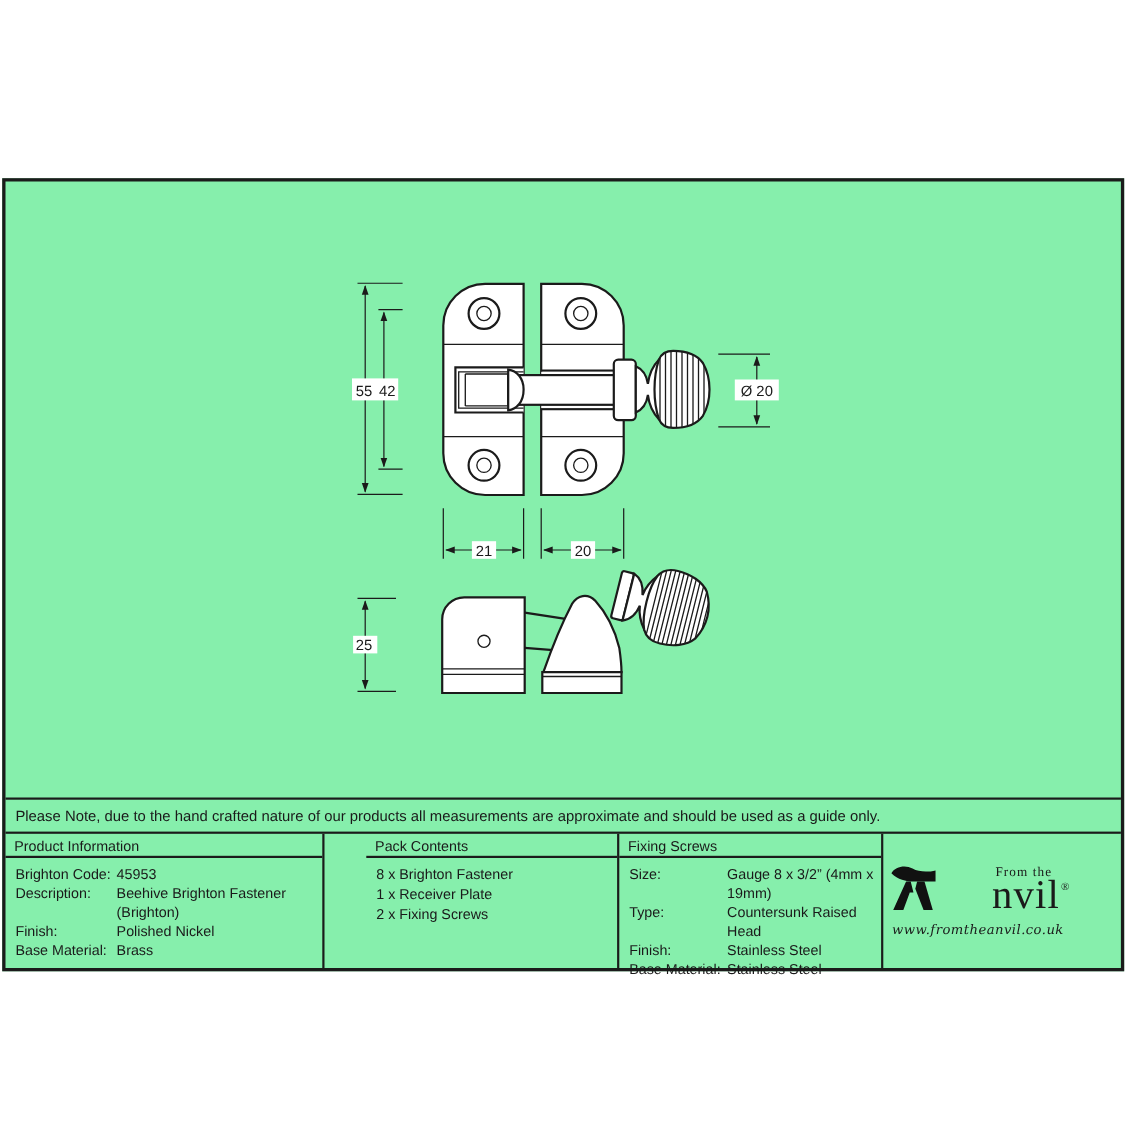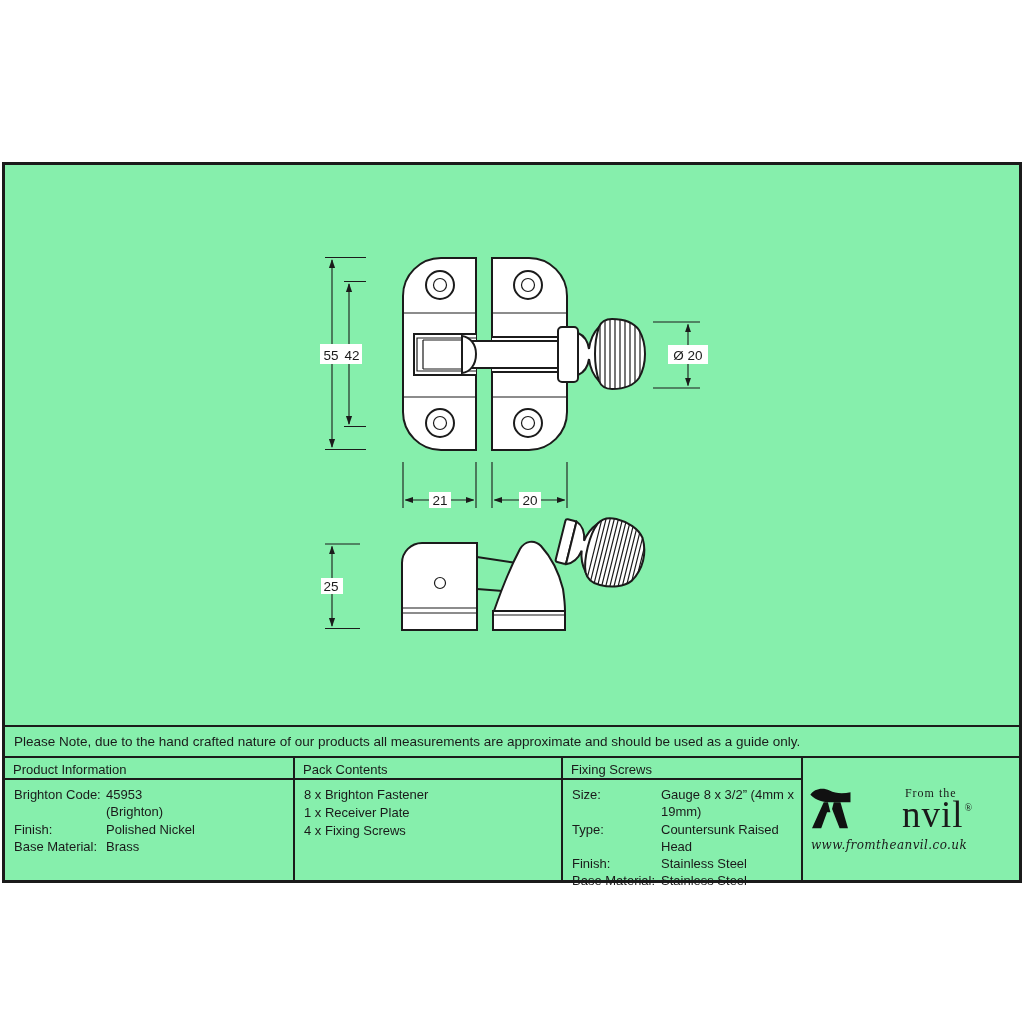--- a/index.html
+++ b/index.html
@@ -7,21 +7,21 @@
 
   
   .sheet{position:absolute;left:2px;top:151px;width:1014px;height:715px;border:3px solid #1b1b1b;box-sizing:content-box;background:#86efac;margin-top:11px;}
   .draw-space{height:560px;}
   .note-row{height:29px;border-top:2px solid #1b1b1b;border-bottom:2px solid #1b1b1b;display:flex;align-items:center;padding-left:9px;font-size:13.5px;}
 
   
   .spec-table{display:flex;height:122px;}
   .col{box-sizing:border-box;}
   .col-product{width:288px;}
-  .col-pack{width:268px;border-left:2px solid #1b1b1b;}
+  .col-pack{width:268px;border-left:2px solid #1b1b1b;padding-left:38px;}
   .col-screws{width:240px;border-left:2px solid #1b1b1b;}
   .col-logo{width:174px;border-left:2px solid #1b1b1b;display:flex;align-items:center;justify-content:center;}
   .col-header{height:22px;border-bottom:2px solid #1b1b1b;padding:4px 0 0 8px;font-size:13px;box-sizing:border-box;}
   .col-body{padding:6px 0 0 9px;font-size:13px;}
   .kv{display:grid;grid-template-columns:92px 1fr;line-height:17.3px;}
   .col-screws .kv{grid-template-columns:89px 1fr;}
   .pack-item{line-height:18px;}
 
   
   .logo{text-align:center;}
@@ -54,40 +54,44 @@
   <div class="spec-table">
 
     <div class="col col-product">
       <div class="col-header">Product Information</div>
       <div class="col-body">
         <div class="kv">
           <span>Brighton Code:</span>
           <span>45953</span>
         </div>
         <div class="kv">
+          <span>Description:</span>
+          <span>Beehive Brighton Fastener</span>
+        </div>
+        <div class="kv">
           <span></span>
           <span>(Brighton)</span>
         </div>
         <div class="kv">
           <span>Finish:</span>
           <span>Polished Nickel</span>
         </div>
         <div class="kv">
           <span>Base Material:</span>
           <span>Brass</span>
         </div>
       </div>
     </div>
 
     <div class="col col-pack">
       <div class="col-header">Pack Contents</div>
       <div class="col-body">
         <div class="pack-item">8 x Brighton Fastener</div>
         <div class="pack-item">1 x Receiver Plate</div>
-        <div class="pack-item">4 x Fixing Screws</div>
+        <div class="pack-item">2 x Fixing Screws</div>
       </div>
     </div>
 
     <div class="col col-screws">
       <div class="col-header">Fixing Screws</div>
       <div class="col-body">
         <div class="kv">
           <span>Size:</span>
           <span>Gauge 8 x 3/2” (4mm x 19mm)</span>
         </div>

